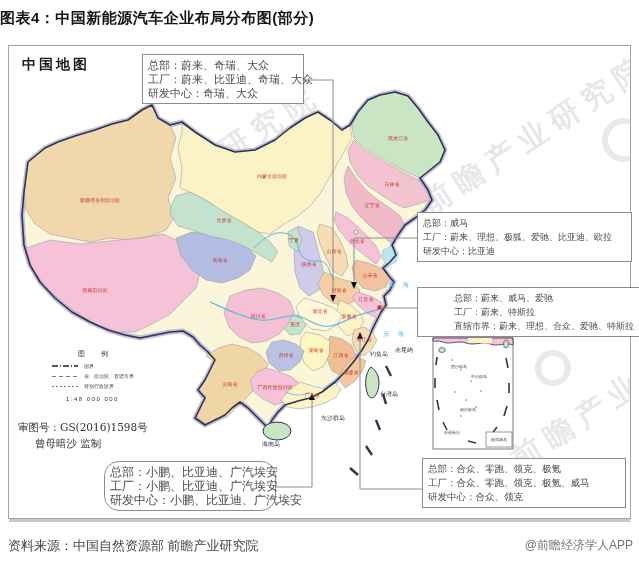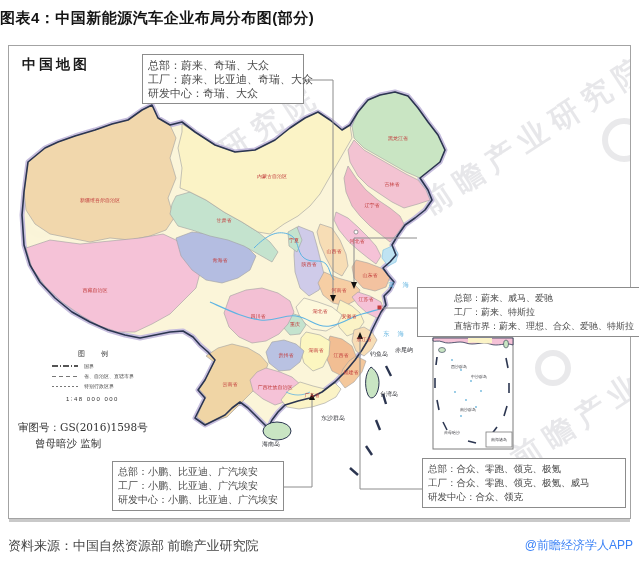--- a/index.html
+++ b/index.html
@@ -11,38 +11,38 @@
   
   .corner{position:absolute;left:22px;top:56px;font-family:"DejaVu Serif","Liberation Serif",serif;
           font-weight:bold;font-size:14px;letter-spacing:3px;color:#1b1b1b;}
   
   .callout{position:absolute;background:#fff;border:1px solid #8c8c8c;color:#4c4c4c;
            padding:3px 5px;white-space:nowrap;line-height:14px;}
   .callout .cl{height:14px;}
   .co1{left:142px;top:54px;width:150px;font-size:11px;}
   .co2{left:417px;top:212px;width:203px;font-size:9px;}
   .co3{left:417px;top:287px;width:203px;font-size:9px;padding-left:36px;}
-  .co4{left:112px;top:461px;width:160px;font-size:10px;}
+  .co4{left:104px;top:461px;width:160px;font-size:12px;border-radius:15px;}
   .co5{left:422px;top:458px;width:192px;font-size:9.5px;}
   
   .legend{position:absolute;left:52px;top:349px;width:120px;color:#3c3c3c;}
   .legend-title{font-size:7px;letter-spacing:7px;color:#333;margin-left:26px;}
   .lrow{display:flex;align-items:center;margin-top:4px;}
   .lglyph{width:26px;height:2px;margin-right:6px;flex:none;}
   .g1{background:repeating-linear-gradient(90deg,#555 0 6px,transparent 6px 8px,#555 8px 9px,transparent 9px 11px);}
   .g2{height:1px;background:repeating-linear-gradient(90deg,#777 0 4px,transparent 4px 7px);}
   .g3{height:1px;background:repeating-linear-gradient(90deg,#777 0 2px,transparent 2px 4px);}
   .llabel{font-size:5px;color:#454545;white-space:nowrap;}
   .lscale{font-size:6px;margin-top:6px;margin-left:14px;letter-spacing:1.5px;color:#333;}
   .approval{position:absolute;left:18px;top:419px;color:#333;line-height:16px;
             font-family:"DejaVu Serif","Liberation Serif",serif;font-size:10.5px;}
   .approval .a2{padding-left:17px;}
   
   .footer-source{position:absolute;left:8px;top:537px;font-size:13px;color:#454545;}
-  .footer-credit{position:absolute;right:6px;top:537px;font-size:12px;color:#3b82f6;}
+  .footer-credit{position:absolute;right:6px;top:537px;font-size:12px;color:#737373;}
   
   .lb-p{fill:#c23b3b;font-size:5px;}
   .lb-i{fill:#33343a;font-size:6px;}
   .lb-s{fill:#6ab8e2;font-size:6.5px;letter-spacing:3px;}
   .lb-n{fill:#44444a;font-size:4px;}
   .wm{fill:#8d8d99;opacity:0.20;font-size:30px;letter-spacing:8px;font-weight:bold;}
   .wmc{stroke:#9a9aa4;opacity:0.22;fill:none;stroke-width:6px;}
 </style>
 </head>
 <body>
@@ -219,20 +219,25 @@
     </g>
   </svg>
 
   <div class="corner">中国地图</div>
 
   <div class="callout co1">
     <div class="cl">总部：蔚来、奇瑞、大众</div>
     <div class="cl">工厂：蔚来、比亚迪、奇瑞、大众</div>
     <div class="cl">研发中心：奇瑞、大众</div>
   </div>
+  <div class="callout co2">
+    <div class="cl">总部：威马</div>
+    <div class="cl">工厂：蔚来、理想、极狐、爱驰、比亚迪、欧拉</div>
+    <div class="cl">研发中心：比亚迪</div>
+  </div>
   <div class="callout co3">
     <div class="cl">总部：蔚来、威马、爱驰</div>
     <div class="cl">工厂：蔚来、特斯拉</div>
     <div class="cl">直辖市界：蔚来、理想、合众、爱驰、特斯拉</div>
   </div>
   <div class="callout co4">
     <div class="cl">总部：小鹏、比亚迪、广汽埃安</div>
     <div class="cl">工厂：小鹏、比亚迪、广汽埃安</div>
     <div class="cl">研发中心：小鹏、比亚迪、广汽埃安</div>
   </div>

